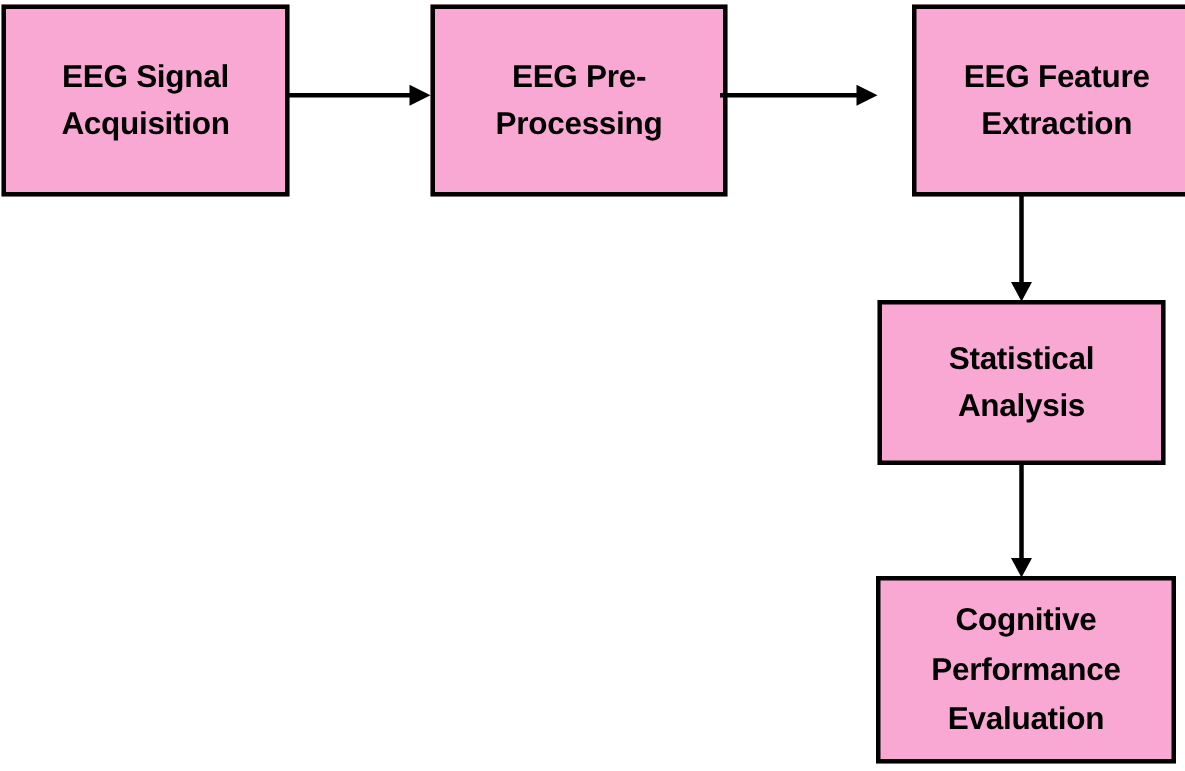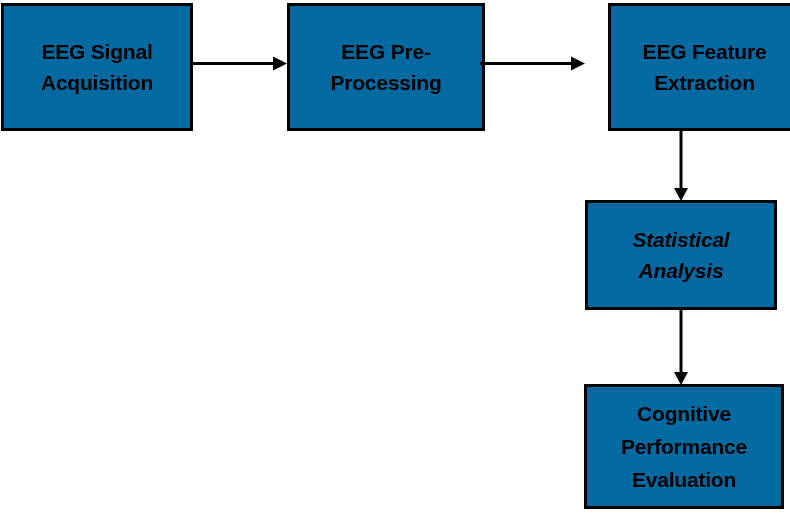--- a/index.html
+++ b/index.html
@@ -16,21 +16,21 @@
     position: relative;
     width: 790px;
     height: 514px;
     background: #ffffff;
     overflow: hidden;
   }
   .node-box {
     position: absolute;
     box-sizing: border-box;
     border: 3px solid #000000;
-    background: #0369a1;
+    background: #f9a8d4;
     display: flex;
     align-items: center;
     justify-content: center;
     text-align: center;
   }
   .node-label {
     font-family: "Liberation Sans", sans-serif;
     font-weight: bold;
     font-size: 21px;
     line-height: 31px;
@@ -63,21 +63,21 @@
   <div class="node-box" style="left:287px; top:3px; width:198px; height:128px;">
     <span class="node-label">EEG Pre-
 Processing</span>
   </div>
 
   <div class="node-box" style="left:608px; top:3px; width:193px; height:128px;justify-content:center;">
     <span class="node-label">EEG Feature
 Extraction</span>
   </div>
 
-  <div class="node-box" style="left:585px; top:200px; width:192px; height:110px;font-style:italic;">
+  <div class="node-box" style="left:585px; top:200px; width:192px; height:110px;">
     <span class="node-label">Statistical
 Analysis</span>
   </div>
 
   <div class="node-box" style="left:584px; top:384px; width:200px; height:125px;">
     <span class="node-label three-line">Cognitive
 Performance
 Evaluation</span>
   </div>
 

